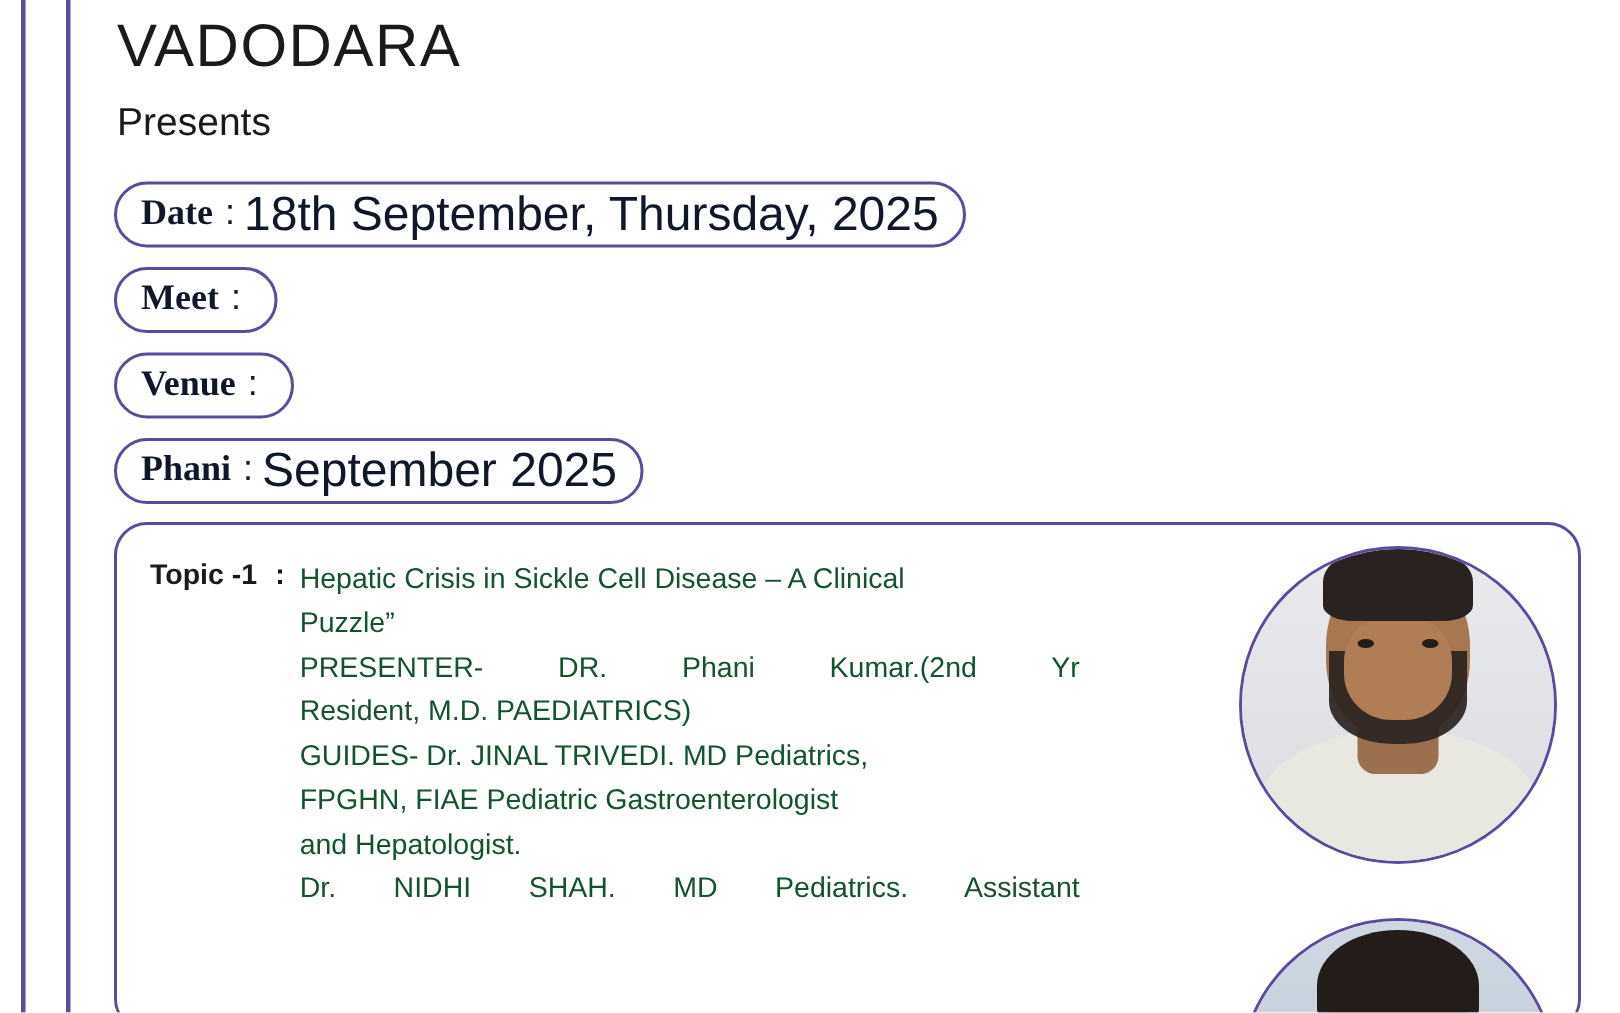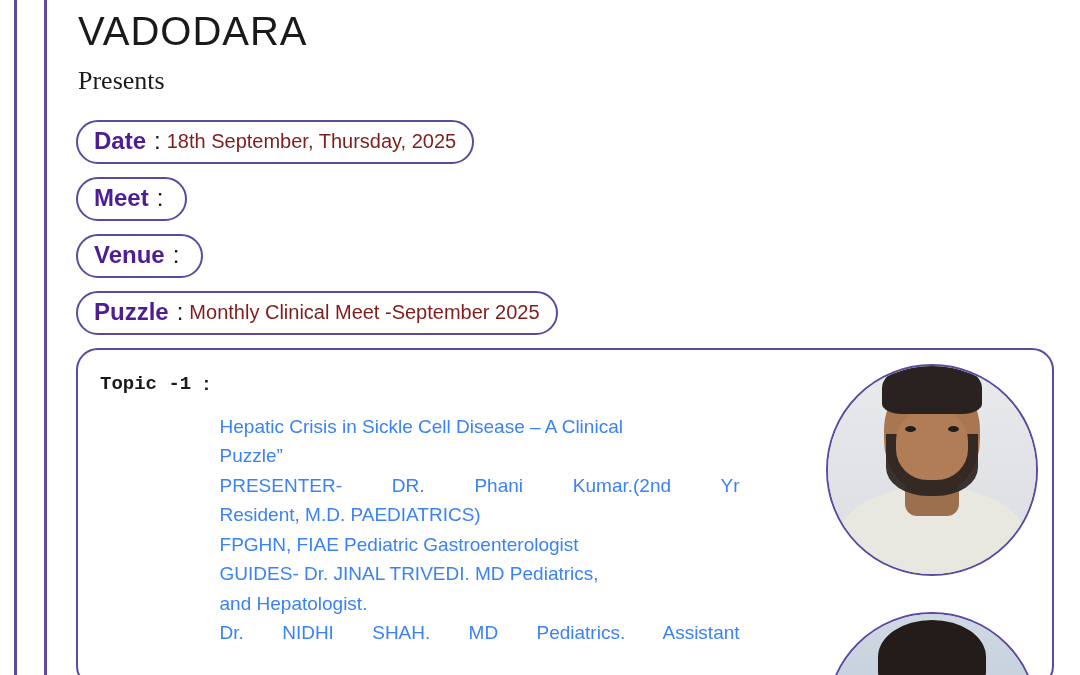--- a/index.html
+++ b/index.html
@@ -47,51 +47,51 @@
     font-weight: 400;
     margin: 8px 0 0 2px;
     line-height: 1.15;
   }
 
   .presents {
     font-size: 26px;
     color: #1a1a1a;
     margin: 12px 0 0 2px;
     font-weight: 400;
-    font-family: Liberation Serif, serif;
   }
 
   
   .info-rows {
     margin-top: 24px;
   }
   .pill {
     display: inline-flex;
     align-items: center;
     border: 2.5px solid #5b4a9e;
     border-radius: 26px;
     padding: 4px 16px 6px 16px;
     margin-bottom: 13px;
     background: #fff;
     height: 44px;
   }
   .pill .label {
     font-weight: bold;
     font-size: 24px;
-    color: #4c1d95;
+    color: #0f172a;
     white-space: nowrap;
+    font-family: Liberation Serif, serif;
   }
   .pill .sep {
     font-size: 24px;
     color: #1a1a1a;
     margin: 0 6px 0 8px;
   }
   .pill .value {
-    font-size: 20px;
-    color: #7f1d1d;
+    font-size: 32px;
+    color: #0f172a;
     white-space: nowrap;
   }
   .pill .value b { font-weight: normal; }
 
   .pill-row { display: block; }
 
   
   .detail-box {
     position: absolute;
     left: 0;
@@ -114,36 +114,34 @@
     display: flex;
     align-items: flex-start;
     width: 660px;
   }
   .topic-key {
     font-weight: bold;
     font-size: 19px;
     color: #1a1a1a;
     white-space: nowrap;
     padding-top: 1px;
-    font-family: Liberation Mono, monospace;
   }
   .topic-colon {
     font-weight: bold;
     font-size: 19px;
     color: #1a1a1a;
     margin: 0 10px 0 12px;
     padding-top: 1px;
   }
   .topic-body {
     font-size: 19px;
-    color: #3b82f6;
+    color: #14532d;
     line-height: 1.55;
     text-align: justify;
     width: 520px;
-    margin-top: 40px;
   }
   .topic-body p { margin: 0 0 0 0; }
   .topic-body p.just { text-align: justify; text-align-last: justify; }
 
   
   .portrait {
     position: absolute;
     border-radius: 50%;
     border: 2.5px solid #5b4a9e;
     overflow: hidden;
@@ -237,42 +235,41 @@
 
       <div class="pill-row">
         <div class="pill">
           <span class="label">Venue</span>
           <span class="sep">:</span>
         </div>
       </div>
 
       <div class="pill-row">
         <div class="pill">
-          <span class="label">Puzzle</span>
-          <span class="sep">:</span>
-          <span class="value">Monthly Clinical Meet - </span>
+          <span class="label">Phani</span>
+          <span class="sep">:</span>
           <span class="value"><b>September 2025</b></span>
         </div>
       </div>
 
     </div>
 
     <div class="detail-box">
       <div class="detail-inner">
 
         <div class="topic-block">
           <span class="topic-key">Topic -1</span>
           <span class="topic-colon">:</span>
           <div class="topic-body">
             <p>Hepatic Crisis in Sickle Cell Disease – A Clinical</p>
             <p>Puzzle”</p>
             <p class="just">PRESENTER-  DR.  Phani  Kumar.(2nd  Yr</p>
             <p>Resident, M.D. PAEDIATRICS)</p>
+            <p>GUIDES- Dr. JINAL TRIVEDI. MD Pediatrics,</p>
             <p>FPGHN, FIAE Pediatric Gastroenterologist</p>
-            <p>GUIDES- Dr. JINAL TRIVEDI. MD Pediatrics,</p>
             <p>and Hepatologist.</p>
             <p class="just">Dr.  NIDHI  SHAH.  MD  Pediatrics.    Assistant</p>
           </div>
         </div>
 
         <div class="portrait p1">
           <div class="ph-bg"></div>
           <div class="ph-shoulders"></div>
           <div class="ph-neck"></div>
           <div class="ph-head"></div>

